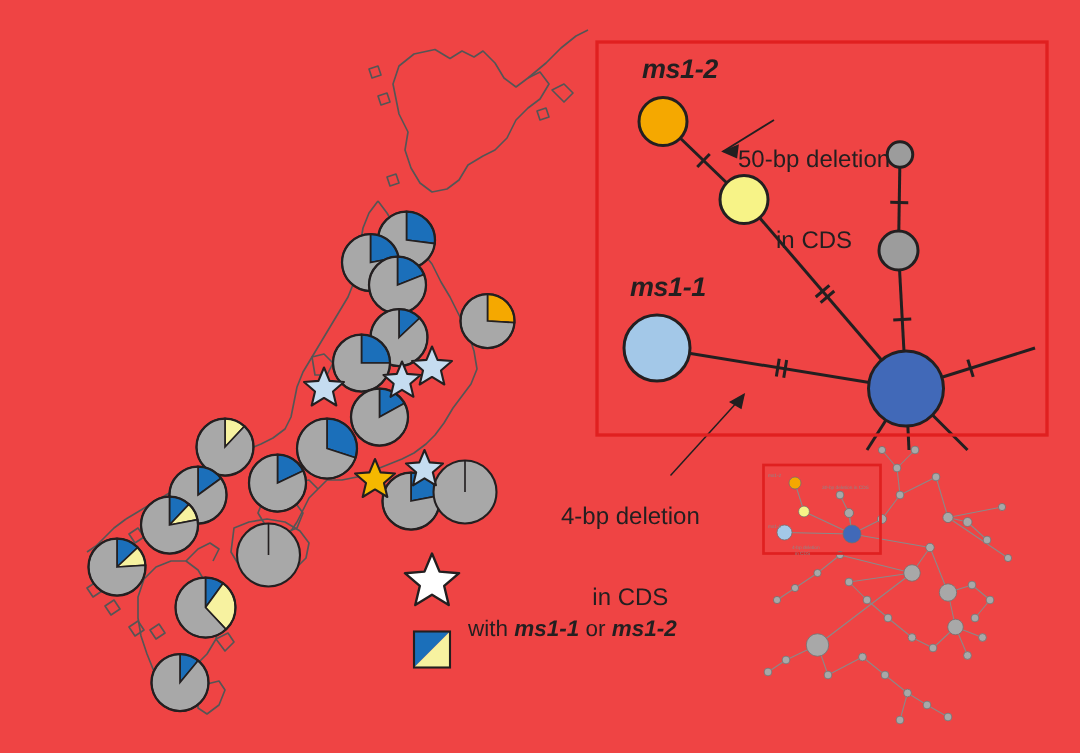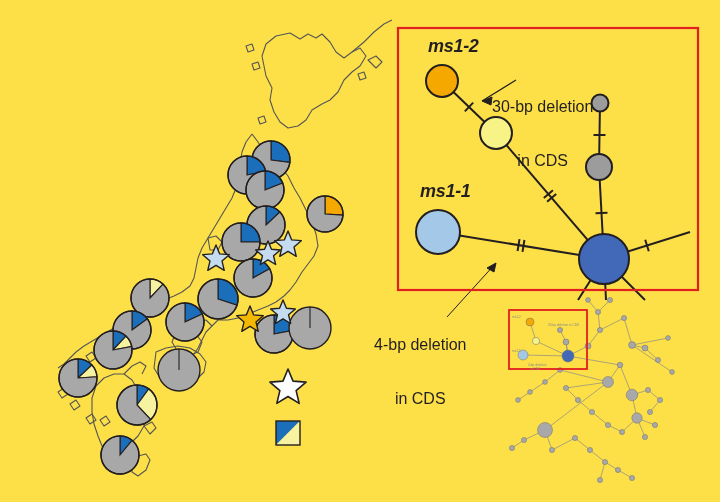--- a/index.html
+++ b/index.html
@@ -7,21 +7,21 @@
     padding: 0;
     background: #ffffff;
   }
   body {
     font-family: "Liberation Sans", sans-serif;
   }
   #figure {
     position: relative;
     width: 720px;
     height: 502px;
-    background: #fde047;
+    background: #ef4444;
     overflow: hidden;
   }
   #figure svg.layer {
     position: absolute;
     left: 0;
     top: 0;
     width: 720px;
     height: 502px;
   }
   .lbl {
@@ -354,26 +354,27 @@
       <text x="528" y="366">4-bp deletion</text>
       <text x="530" y="370">in CDS</text>
     </g>
   </svg>
 
   <div class="lbl hap-label" style="left:428px; top:36px;">ms1-2</div>
 
   <div class="lbl hap-label" style="left:420px; top:181px;">ms1-1</div>
 
   <div class="lbl annot" style="left:492px; top:62px;">
-    <div>30-bp deletion</div>
+    <div>50-bp deletion</div>
     <div>in CDS</div>
   </div>
 
   <div class="lbl annot" style="left:374px; top:300px;">
     <div>4-bp deletion</div>
     <div>in CDS</div>
   </div>
 
   <div class="lbl legend-text" style="left:312px; top:378px;">
+    <div><span>with </span><b>ms1-1</b><span> or </span><b>ms1-2</b></div>
   </div>
 
 
 </div>
 
 </body></html>

